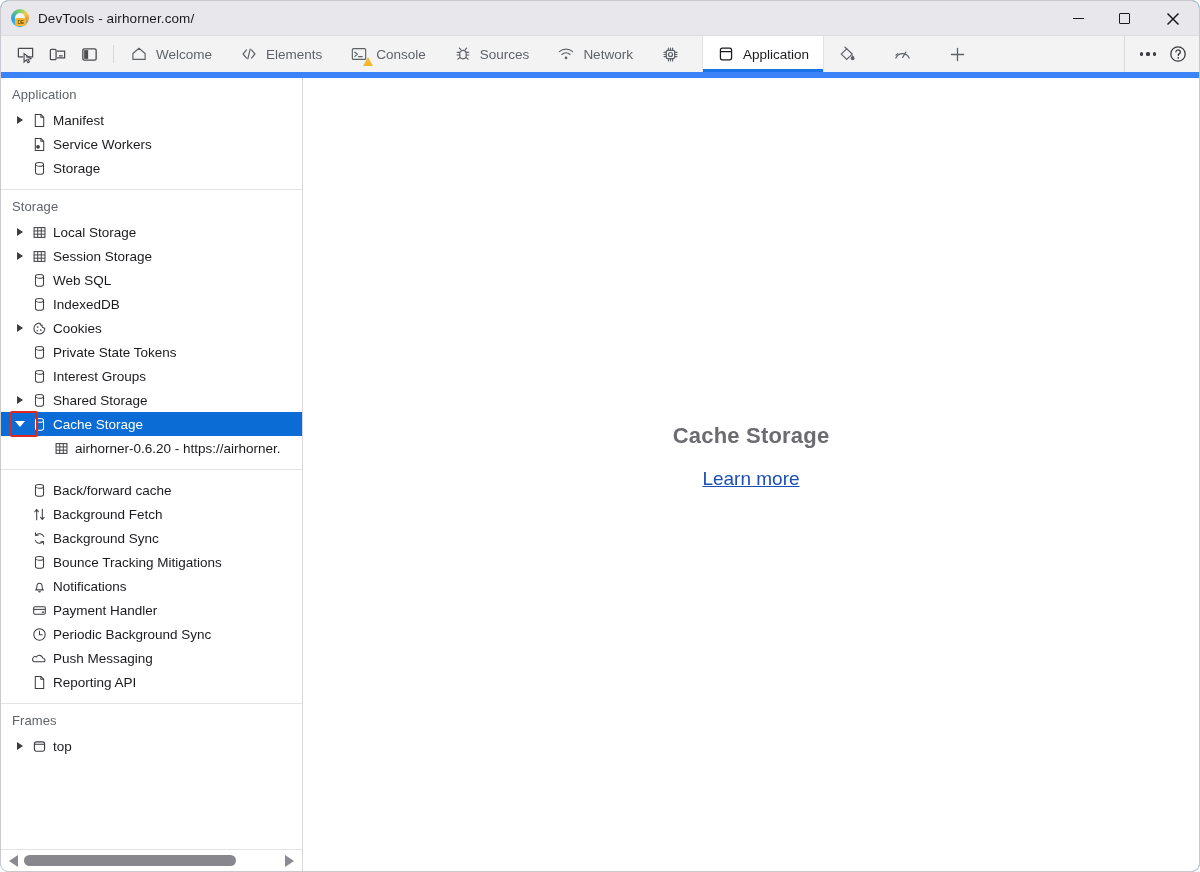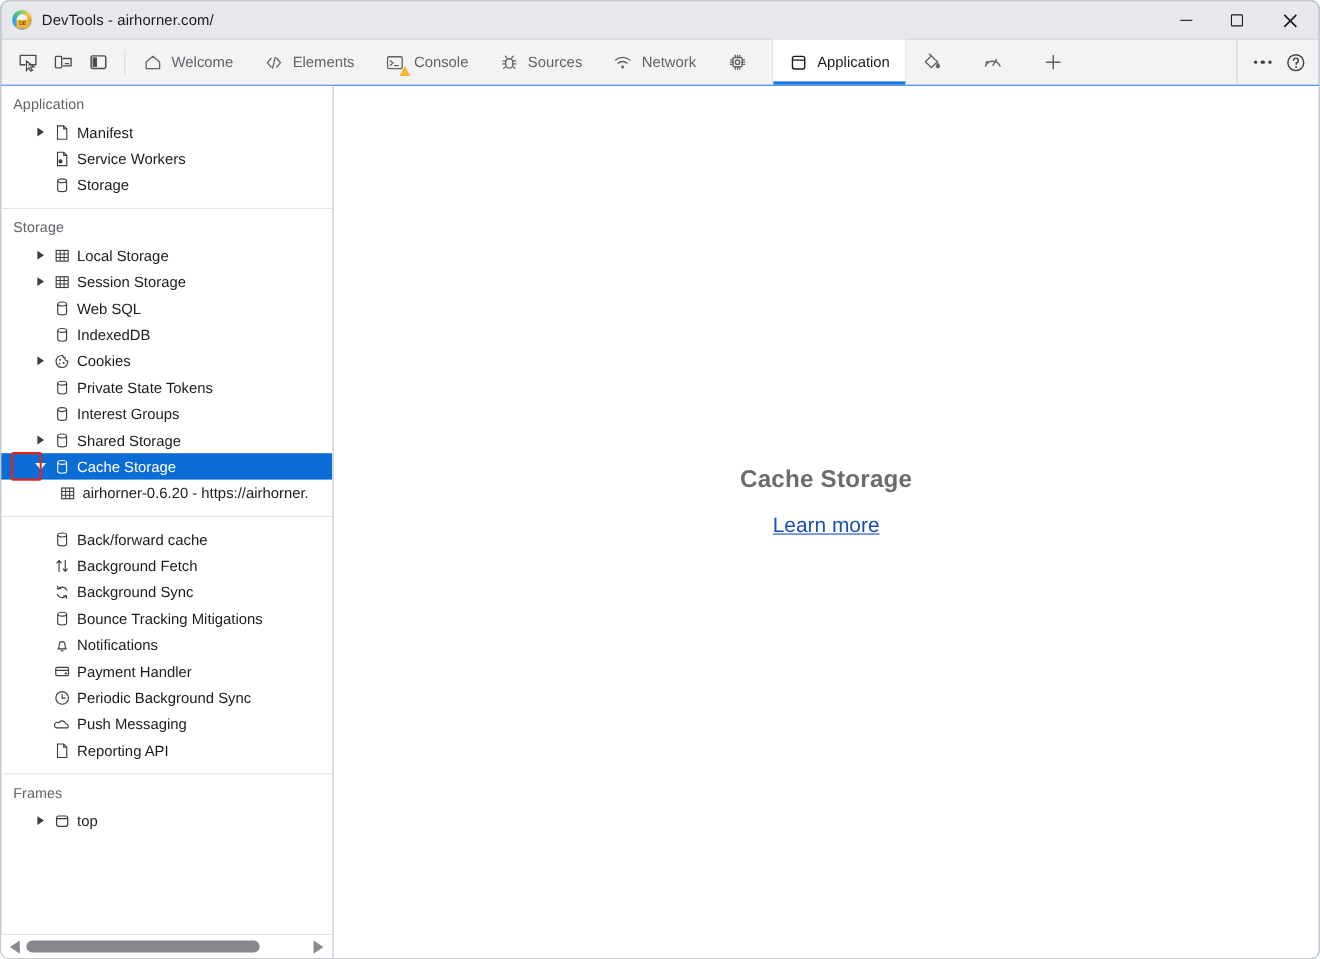--- a/index.html
+++ b/index.html
@@ -63,21 +63,21 @@
   .win-btn:last-child { width: 52px; }
   .win-min { width: 11px; height: 1.6px; background: #1b1b1f; }
   .win-max { width: 11px; height: 11px; border: 1.6px solid #1b1b1f; border-radius: 1px; }
   .win-close svg { display: block; }
 
   
   .toolbar {
     height: 42px;
     background: #f3f3f4;
     display: flex; align-items: stretch;
-    border-bottom: 1px solid #3b82f6;
+    border-bottom: 6px solid #3b82f6;
     position: relative;
   }
   .tb-left-icons {
     display: flex; align-items: center; gap: 2px;
     padding: 0 7px 0 9px;
   }
   .icon-btn {
     width: 30px; height: 28px;
     display: flex; align-items: center; justify-content: center;
     color: #4b4b50; border-radius: 3px;
@@ -138,21 +138,21 @@
   .section { padding: 8px 0 9px 0; border-bottom: 1px solid #e3e3e7; }
   .section:last-of-type { border-bottom: none; }
   .section-title {
     font-size: 13px; color: #5f6368;
     padding: 1px 0 6px 11px;
     letter-spacing: 0.1px;
   }
   .tree-row {
     display: flex; align-items: center;
     height: 24px;
-    padding-left: 28px;
+    padding-left: 11px;
     font-size: 13.5px; color: #1b1b1f;
     white-space: nowrap;
     position: relative;
   }
   .tree-row.selected { background: #0a6cd4; color: #ffffff; }
   .twisty {
     width: 16px; flex: none;
     display: flex; align-items: center; justify-content: center;
   }
   .twisty .arrow-r {

